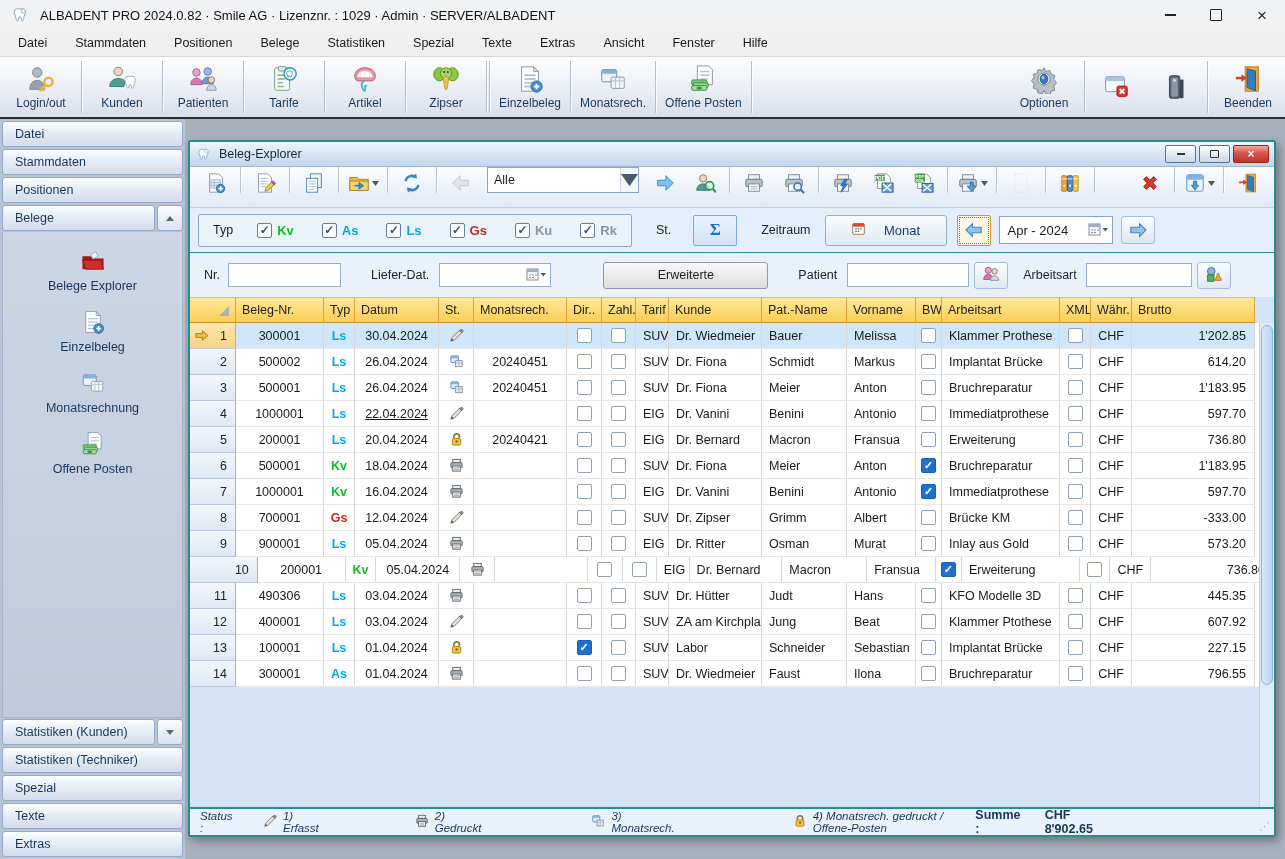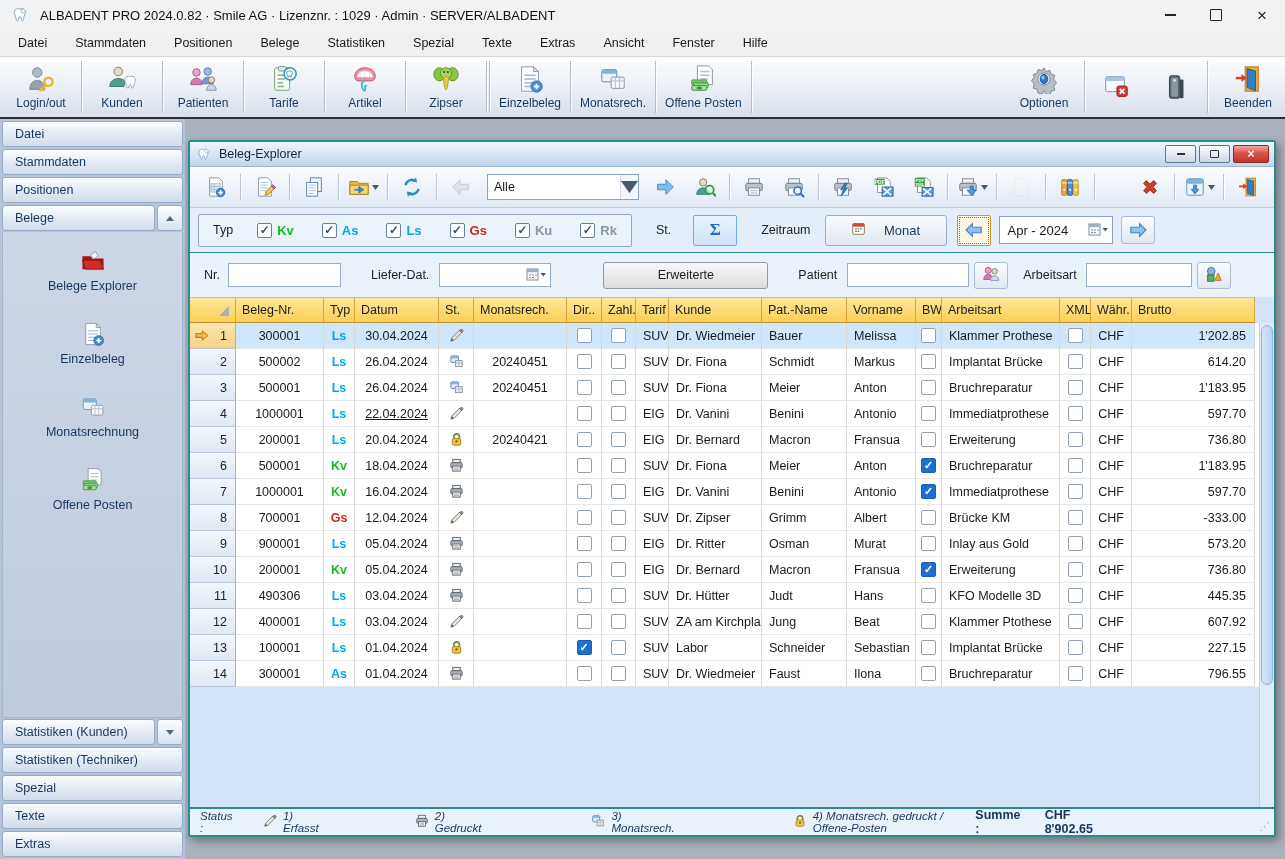--- a/index.html
+++ b/index.html
@@ -27,39 +27,39 @@
   .tsep{width:1px;background:#b6bec9;box-shadow:1px 0 0 #fbfcfe;margin:4px 1px;}
   .tb-spacer{flex:1;}
   
   .sidebar{position:absolute;left:0;top:119px;width:185px;bottom:0;background:#b7c3d6;display:flex;flex-direction:column;box-sizing:border-box;padding:1px 0;}
   .sb-btn{height:24px;margin:1px 2px;background:linear-gradient(#fbfdff,#e2e9f3 55%,#d2dcea);border:1px solid #94aac9;border-radius:3px;color:#17365D;font-size:12.5px;display:flex;align-items:center;padding-left:12px;flex:0 0 auto;}
   .sb-row{display:flex;flex:0 0 auto;}
   .sb-row .sb-btn{flex:1;}
   .sb-arrow{width:24px;height:24px;margin:1px 2px 1px 0;background:linear-gradient(#fbfdff,#d9e2ef);border:1px solid #94aac9;border-radius:3px;display:flex;align-items:center;justify-content:center;flex:0 0 auto;}
   .tri-up{width:0;height:0;border-left:4px solid transparent;border-right:4px solid transparent;border-bottom:5px solid #55677e;}
   .tri-dn{width:0;height:0;border-left:4px solid transparent;border-right:4px solid transparent;border-top:5px solid #55677e;}
-  .sb-panel{flex:1;margin:0 2px;background:linear-gradient(#ccd6e5,#bfcbdc);border:1px solid #a5b5ca;border-top:none;display:flex;flex-direction:column;align-items:center;padding-top:10px;gap:16px;overflow:hidden;}
+  .sb-panel{flex:1;margin:0 2px;background:linear-gradient(#ccd6e5,#bfcbdc);border:1px solid #a5b5ca;border-top:none;display:flex;flex-direction:column;align-items:center;padding-top:10px;gap:4px;overflow:hidden;}
   .sb-item{display:flex;flex-direction:column;align-items:center;gap:2px;padding:6px 0;width:100%;}
   .sb-ico svg{width:26px;height:26px;}
   .sb-item-label{font-size:12.5px;color:#17365D;}
   .sb-bottom{flex:0 0 auto;display:flex;flex-direction:column;}
   
   .workspace{position:absolute;left:185px;top:119px;right:0;bottom:0;background:#a9b1bc;}
   .window{position:absolute;left:3px;top:21px;width:1084px;height:693px;border:2px solid #2d8a8a;border-radius:3px;background:#e7effa;box-shadow:3px 4px 10px rgba(0,0,0,.35);display:flex;flex-direction:column;overflow:hidden;}
   .wtitle{height:24px;background:linear-gradient(#eef4fc,#c3d6ec);display:flex;align-items:center;border-bottom:1px solid #9fb6cf;flex:0 0 auto;}
   .wt-ico{margin-left:7px;display:flex;}
   .wt-ico svg{width:15px;height:15px;}
   .wt-text{margin-left:7px;font-size:12.5px;color:#15253a;}
   .wbtns{margin-left:auto;display:flex;gap:3px;margin-right:5px;}
   .iwb{width:29px;height:16px;border:1px solid #5a748e;border-radius:2px;background:linear-gradient(#fefefe,#cbd7e4);display:flex;align-items:center;justify-content:center;font-size:10px;color:#333;}
   .iwb .g-min{width:8px;height:1.4px;background:#333;}
   .iwb .g-max{width:7px;height:6px;border:1.2px solid #333;}
   .iwb.close{width:34px;background:linear-gradient(#f2a89e,#d9534a 45%,#bd362c);border-color:#8e2a22;color:#fff;font-weight:bold;font-size:12px;}
   
-  .wtoolbar{height:40px;background:linear-gradient(#fbfcfe,#e1e9f4);border-bottom:1px solid #c2cfde;display:flex;align-items:center;padding:0 6px;flex:0 0 auto;}
+  .wtoolbar{height:40px;background:linear-gradient(#fbfcfe,#e1e9f4);border-bottom:1px solid #c2cfde;display:flex;align-items:flex-start;padding:0 6px;flex:0 0 auto;}
   .wbtn{height:32px;min-width:36px;display:flex;align-items:center;justify-content:center;border-radius:3px;padding:0 2px;}
   .wbtn.disabled{opacity:.55;}
   .wico{display:flex;}
   .wico svg{width:22px;height:22px;}
   .caret{display:flex;margin-left:2px;}
   .caret svg{width:7px;height:5px;}
   .wsep{width:1px;height:26px;background:#b9c4d2;box-shadow:1px 0 0 #fdfdfe;margin:0 4px;}
   .wcombo{width:150px;height:24px;background:#fff;border:1px solid #89a3c0;display:flex;align-items:center;margin:0 6px;font-size:12.5px;}
   .wcv{padding-left:6px;}
   .ddbox{margin-left:auto;width:17px;height:100%;display:flex;align-items:center;justify-content:center;border-left:1px solid #d6dde6;background:#f2f5f9;}
@@ -1101,21 +1101,21 @@
                 <span class="cb"></span>
               </div>
               <div class="gcell a-l" style="width: 118px;">Inlay aus Gold</div>
               <div class="gcell a-c" style="width: 31px;">
                 <span class="cb"></span>
               </div>
               <div class="gcell a-c" style="width: 41px;">CHF</div>
               <div class="gcell a-r" style="width: 123px;">573.20</div>
             </div>
             <div class="grow">
-              <div class="gcell c0" style="width: 46px;">
+              <div class="gcell c0" style="width: 68px;">
                 <span>10</span>
               </div>
               <div class="gcell a-c" style="width: 88px;">200001</div>
               <div class="gcell a-c typ-green" style="width: 31px;">Kv</div>
               <div class="gcell a-c" style="width: 84px;">05.04.2024</div>
               <div class="gcell a-c" style="width: 35px;">
                 <span class="sticon">
                   <svg viewBox="0 0 16 16">
                     <rect x="4" y="1.5" width="8" height="3.5" fill="#eee" stroke="#666"></rect>
                     <rect x="2" y="5" width="12" height="5.5" rx="1" fill="#aab4be" stroke="#5a646e"></rect>

